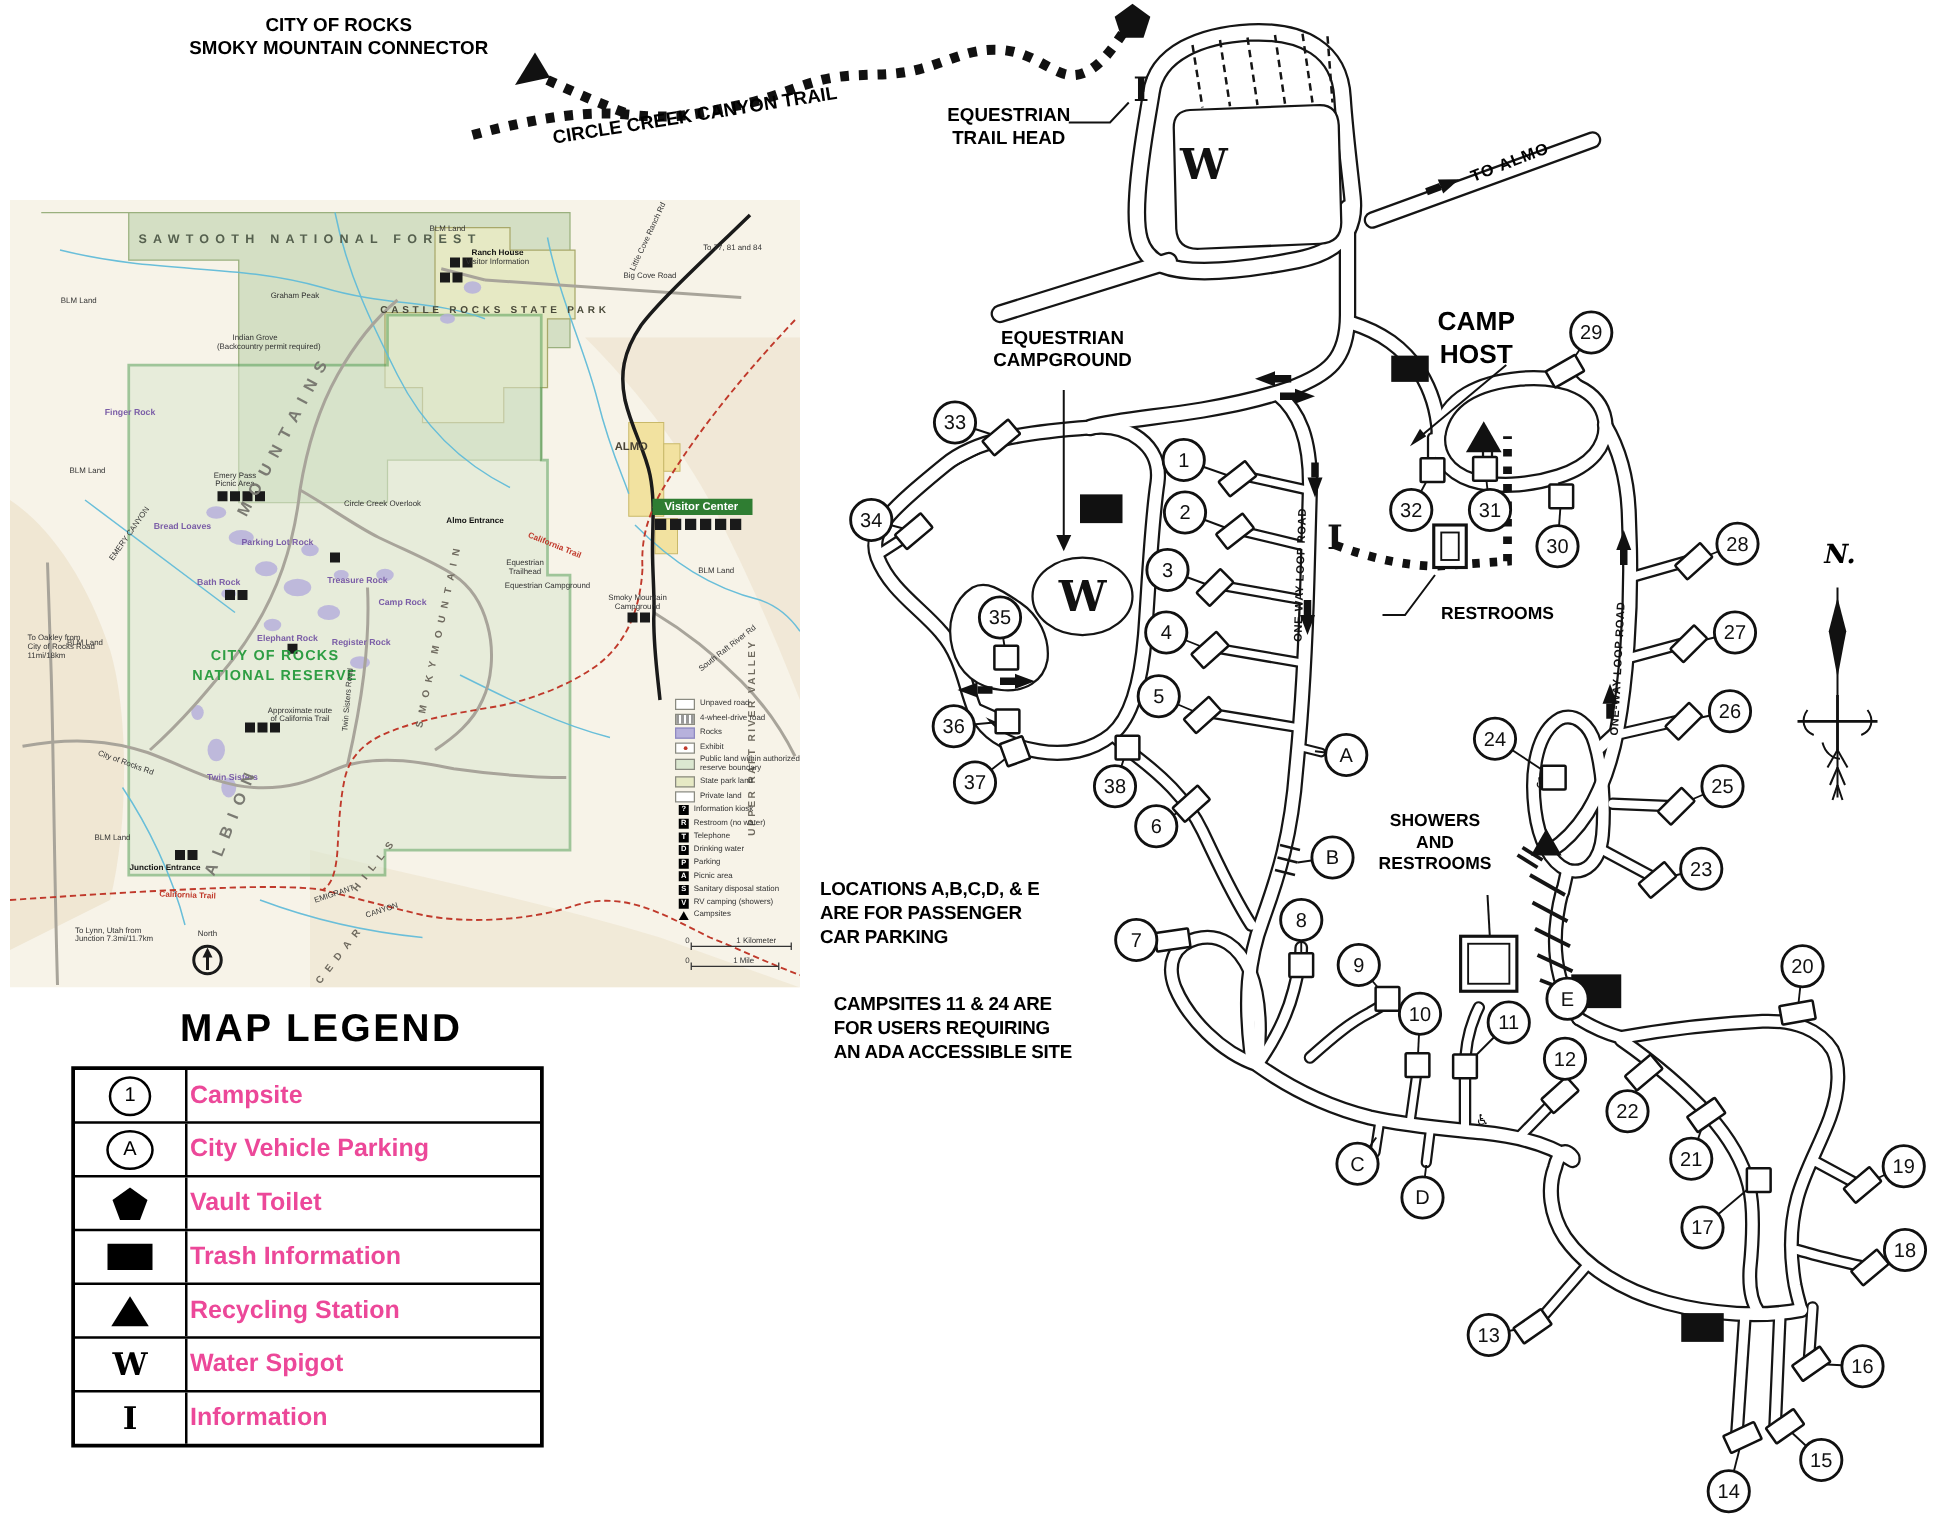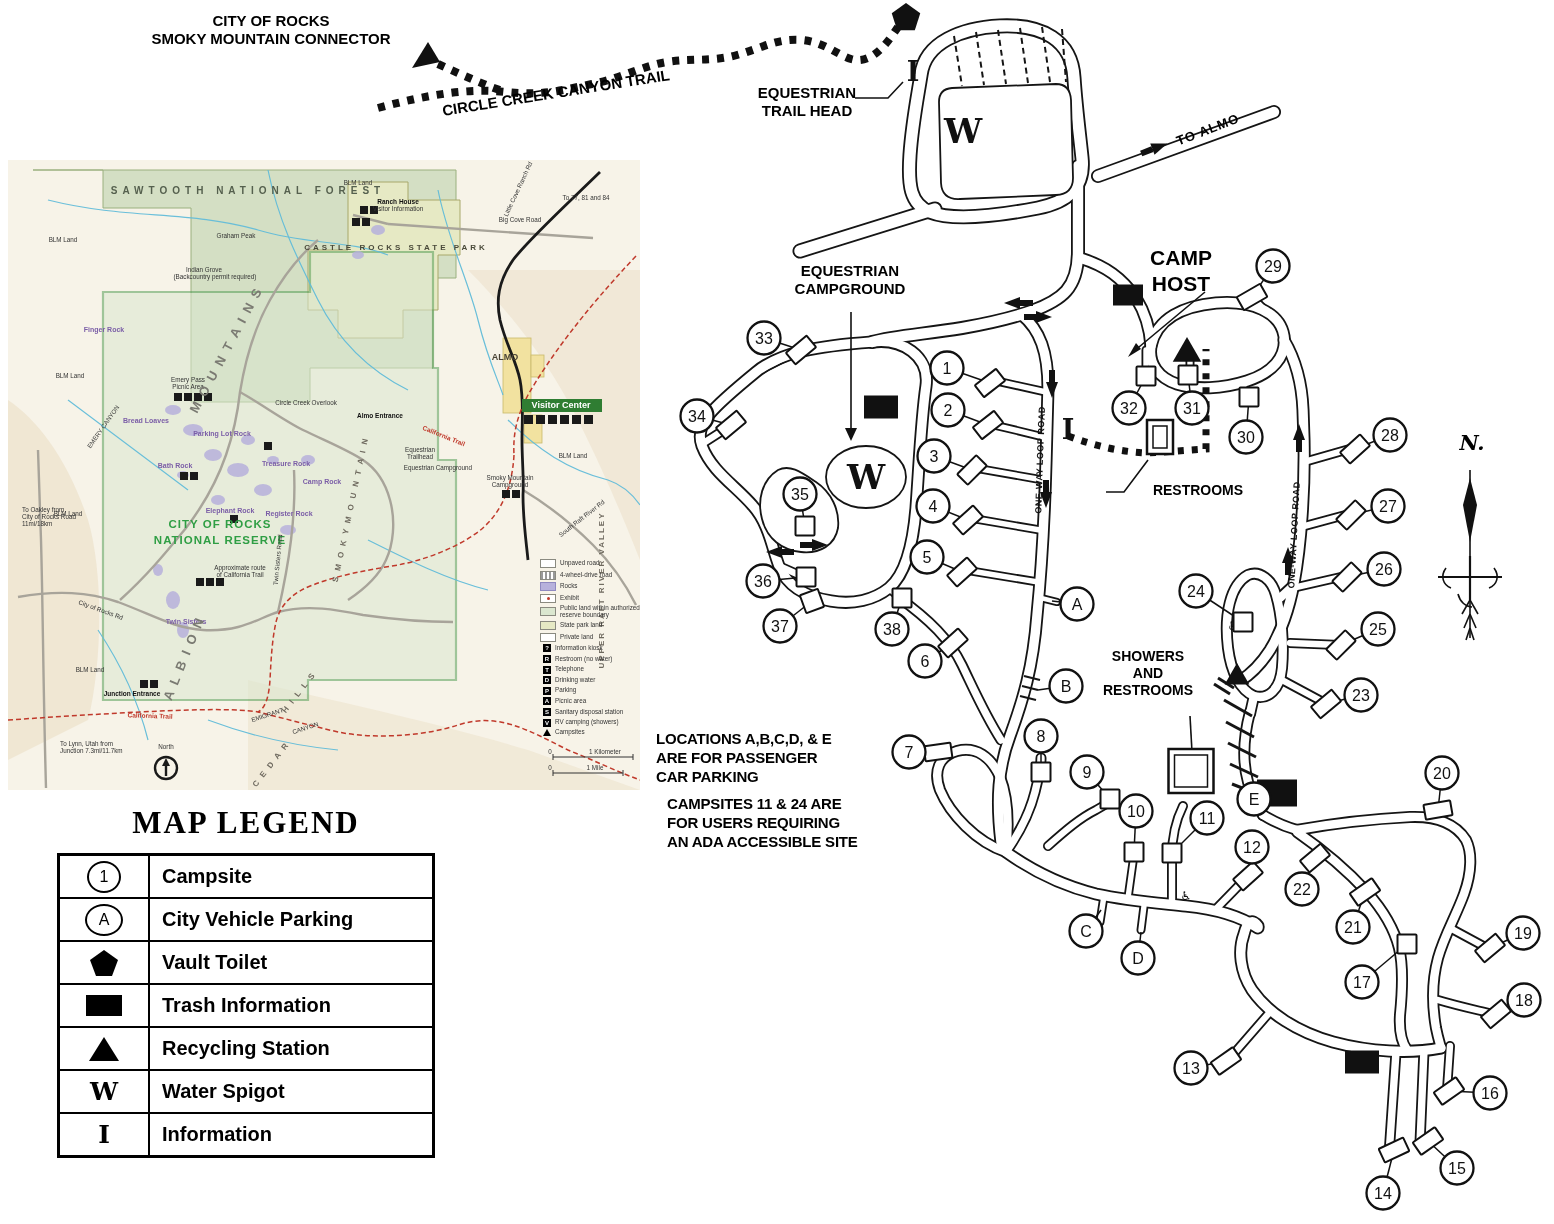--- a/index.html
+++ b/index.html
@@ -12,31 +12,31 @@
   #circle-creek-label{left:436px;top:84px;width:240px;font-size:15px;transform:rotate(-9deg);}
   #trailhead-label{left:744px;top:84px;width:126px;font-size:15px;}
   #to-almo-label{left:1162px;top:122px;width:92px;font-size:13px;transform:rotate(-21deg);letter-spacing:1px;}
   #eqcg-label{left:780px;top:262px;width:140px;font-size:15px;}
   #camphost-label{left:1144px;top:245px;width:74px;font-size:21px;}
   #restrooms-label{left:1138px;top:482px;width:120px;font-size:14px;}
   #showers-label{left:1096px;top:648px;width:104px;font-size:14px;}
   #n-label{left:1452px;top:430px;width:40px;font-family:"DejaVu Serif",serif;font-style:italic;font-size:21px;}
   .note{position:absolute;font-weight:600;font-size:15px;color:#000;text-align:left;
         white-space:pre-line;line-height:1.28;letter-spacing:-0.2px;}
-  #note-parking{left:656px;top:702px;width:220px;margin-top:27px;}
+  #note-parking{left:656px;top:702px;width:220px;}
   #note-ada{left:656px;top:794px;width:230px;margin-left:11px;}
   
-  #legend-title{left:57px;top:804px;width:378px;font-family:Liberation Serif, serif;
+  #legend-title{left:68px;top:804px;width:378px;font-family:Liberation Sans, sans-serif;
         font-size:31px;letter-spacing:2px;}
   #legend-table{position:absolute;left:57px;top:853px;width:372px;border:3px solid #000;background:#fff;}
   .lg-row{display:flex;height:41px;border-top:2px solid #000;align-items:stretch;}
   .lg-row:first-child{border-top:none;}
   .lg-sym{width:88px;border-right:2px solid #000;display:flex;align-items:center;justify-content:center;flex:none;}
-  .lg-lab{flex:1;display:flex;align-items:center;padding-left:12px;
-          font-size:20px;font-weight:700;color:#000000;}
+  .lg-lab{flex:1;display:flex;align-items:center;padding-left:2px;
+          font-size:20px;font-weight:700;color:#ec4899;}
   .sym-circle{width:30px;height:28px;border:2.5px solid #000;border-radius:50%;
           display:flex;align-items:center;justify-content:center;font-size:16px;font-weight:400;}
   .sym-trash{width:36px;height:21px;background:#000;}
   .sym-trail{width:60px;height:5px;background:repeating-linear-gradient(90deg,#000 0 7px,transparent 7px 11px);}
   .sym-serif{font-family:"DejaVu Serif",serif;font-weight:700;font-size:25px;}
   
   #inset-legend{position:absolute;left:540px;top:559px;width:106px;}
   .il-row{display:flex;align-items:center;margin-bottom:2.6px;gap:4px;}
   .il-sw{flex:none;}
   .il-lab{font-size:6.3px;color:#333;line-height:1.05;}

